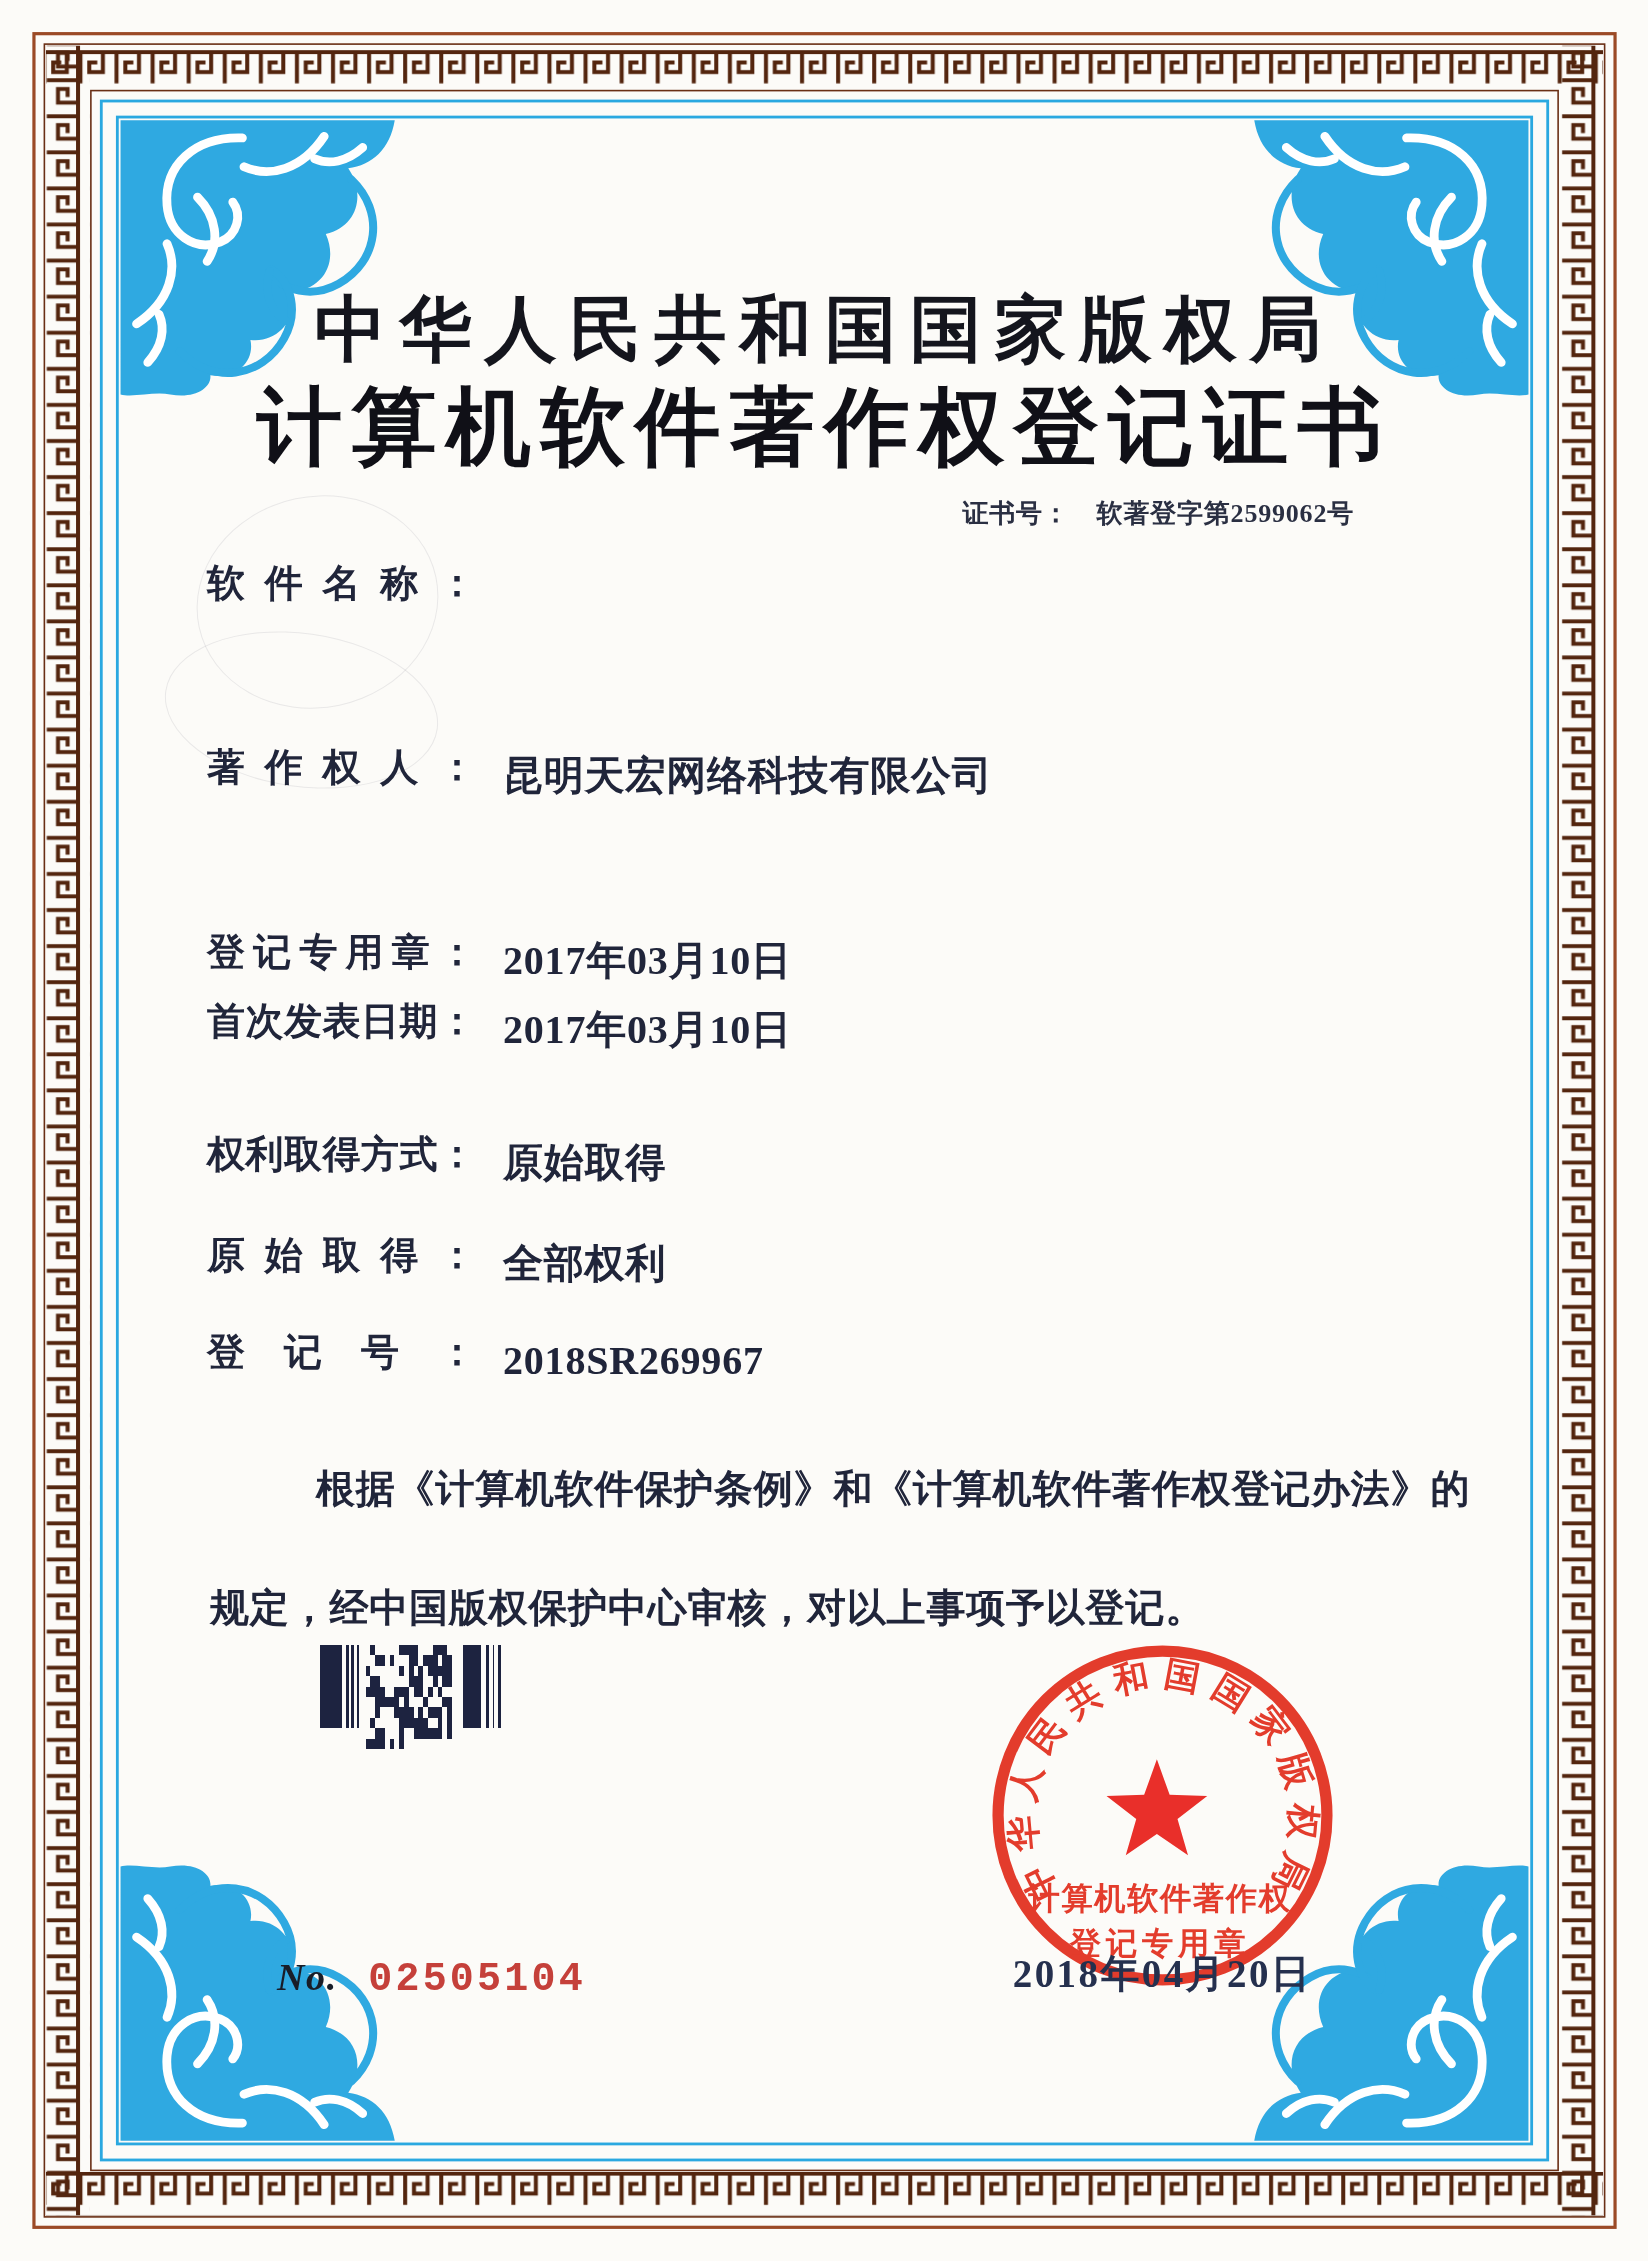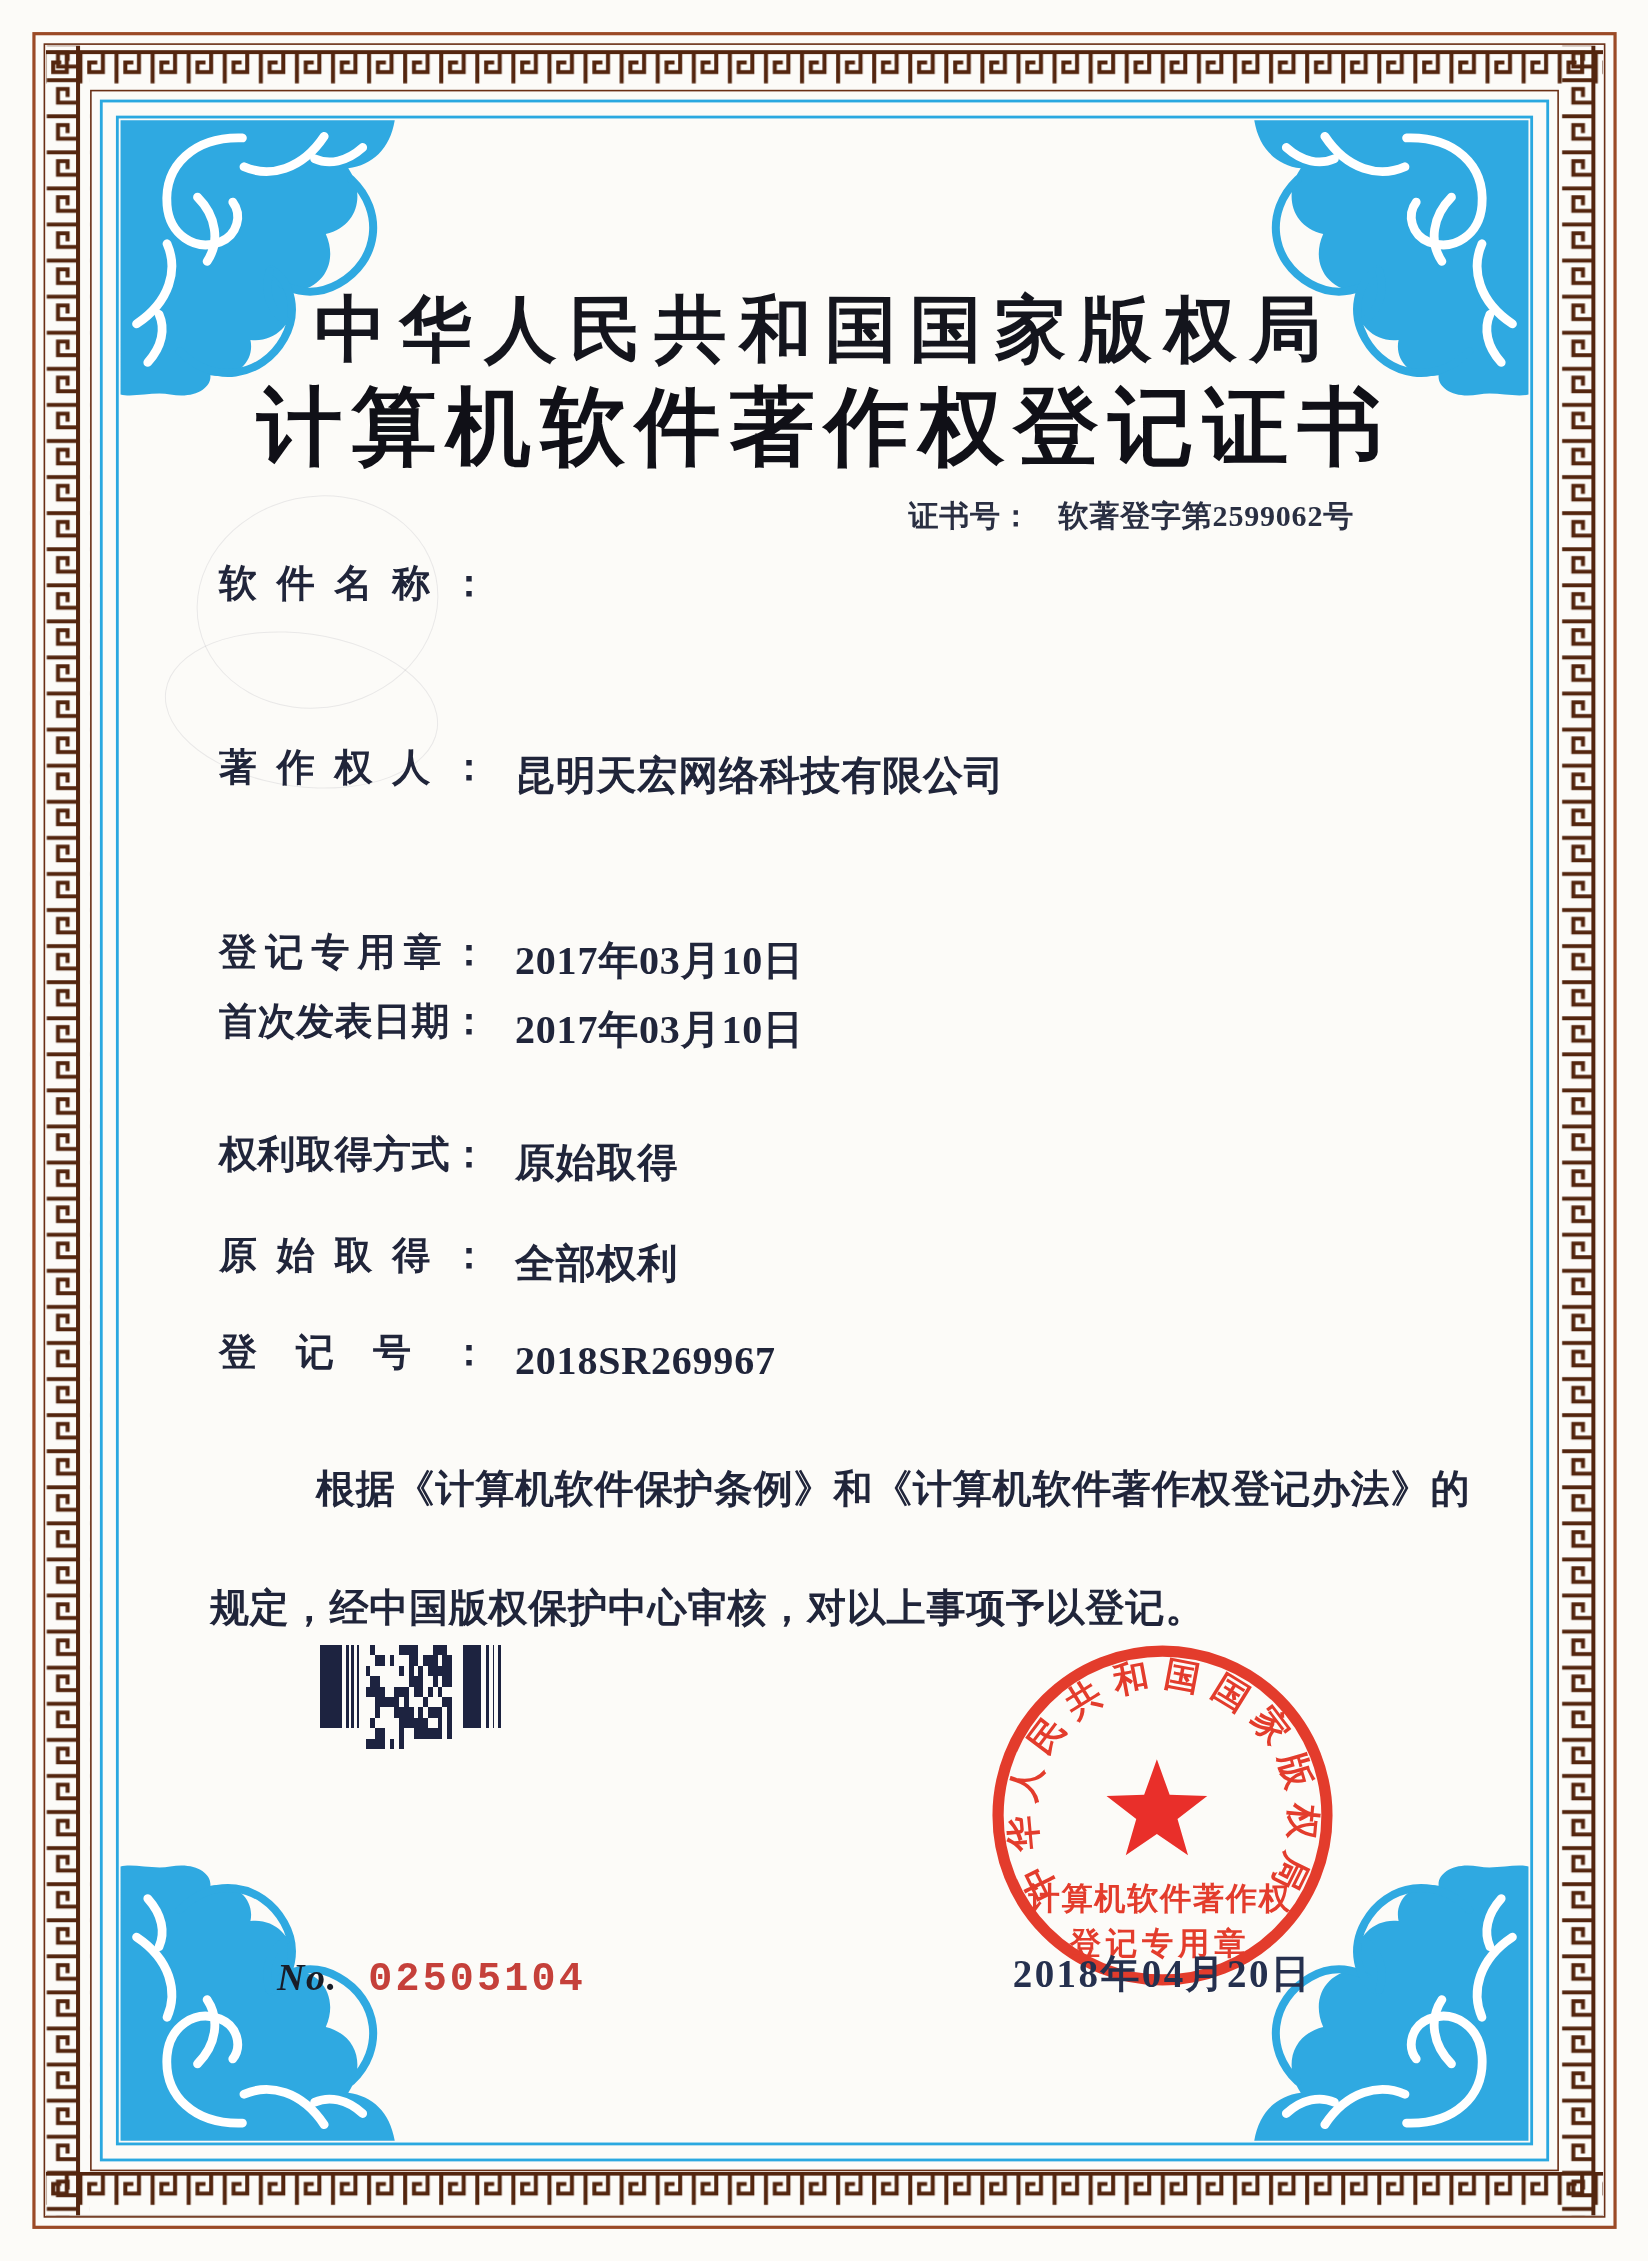--- a/index.html
+++ b/index.html
@@ -17,28 +17,28 @@
   .authority{
     position:absolute;top:282px;left:50%;transform:translateX(-50%);
     font-size:72px;font-weight:700;letter-spacing:13px;white-space:nowrap;color:#14151d;
   }
   .cert-title{
     position:absolute;top:370px;left:50%;transform:translateX(-50%);
     font-size:85px;font-weight:700;letter-spacing:9.6px;white-space:nowrap;color:#101017;
   }
   .cert-no{
     position:absolute;top:496px;right:295px;
-    font-size:30px;font-weight:600;color:#2a2f42;letter-spacing:0.8px;white-space:nowrap;
+    font-size:26px;font-weight:600;color:#2a2f42;letter-spacing:0.8px;white-space:nowrap;
   }
   .cert-no .gap{display:inline-block;width:27px;}
   
   .row{position:absolute;left:207px;display:flex;align-items:flex-start;}
   .lbl{
     display:inline-block;width:269px;font-size:38px;font-weight:700;color:#20253a;
-    text-align:justify;text-align-last:justify;line-height:1.25;margin-left:12px;
+    text-align:justify;text-align-last:justify;line-height:1.25;
   }
   .val{
     margin-left:27px;font-size:40px;font-weight:700;color:#20253a;
     line-height:1.62;white-space:nowrap;letter-spacing:0.8px;
   }
   .val .v2{display:block;}
   
   .statement{
     position:absolute;left:210px;top:1429px;width:1283px;
     font-size:39px;font-weight:600;color:#20253a;line-height:119px;letter-spacing:0.8px;

